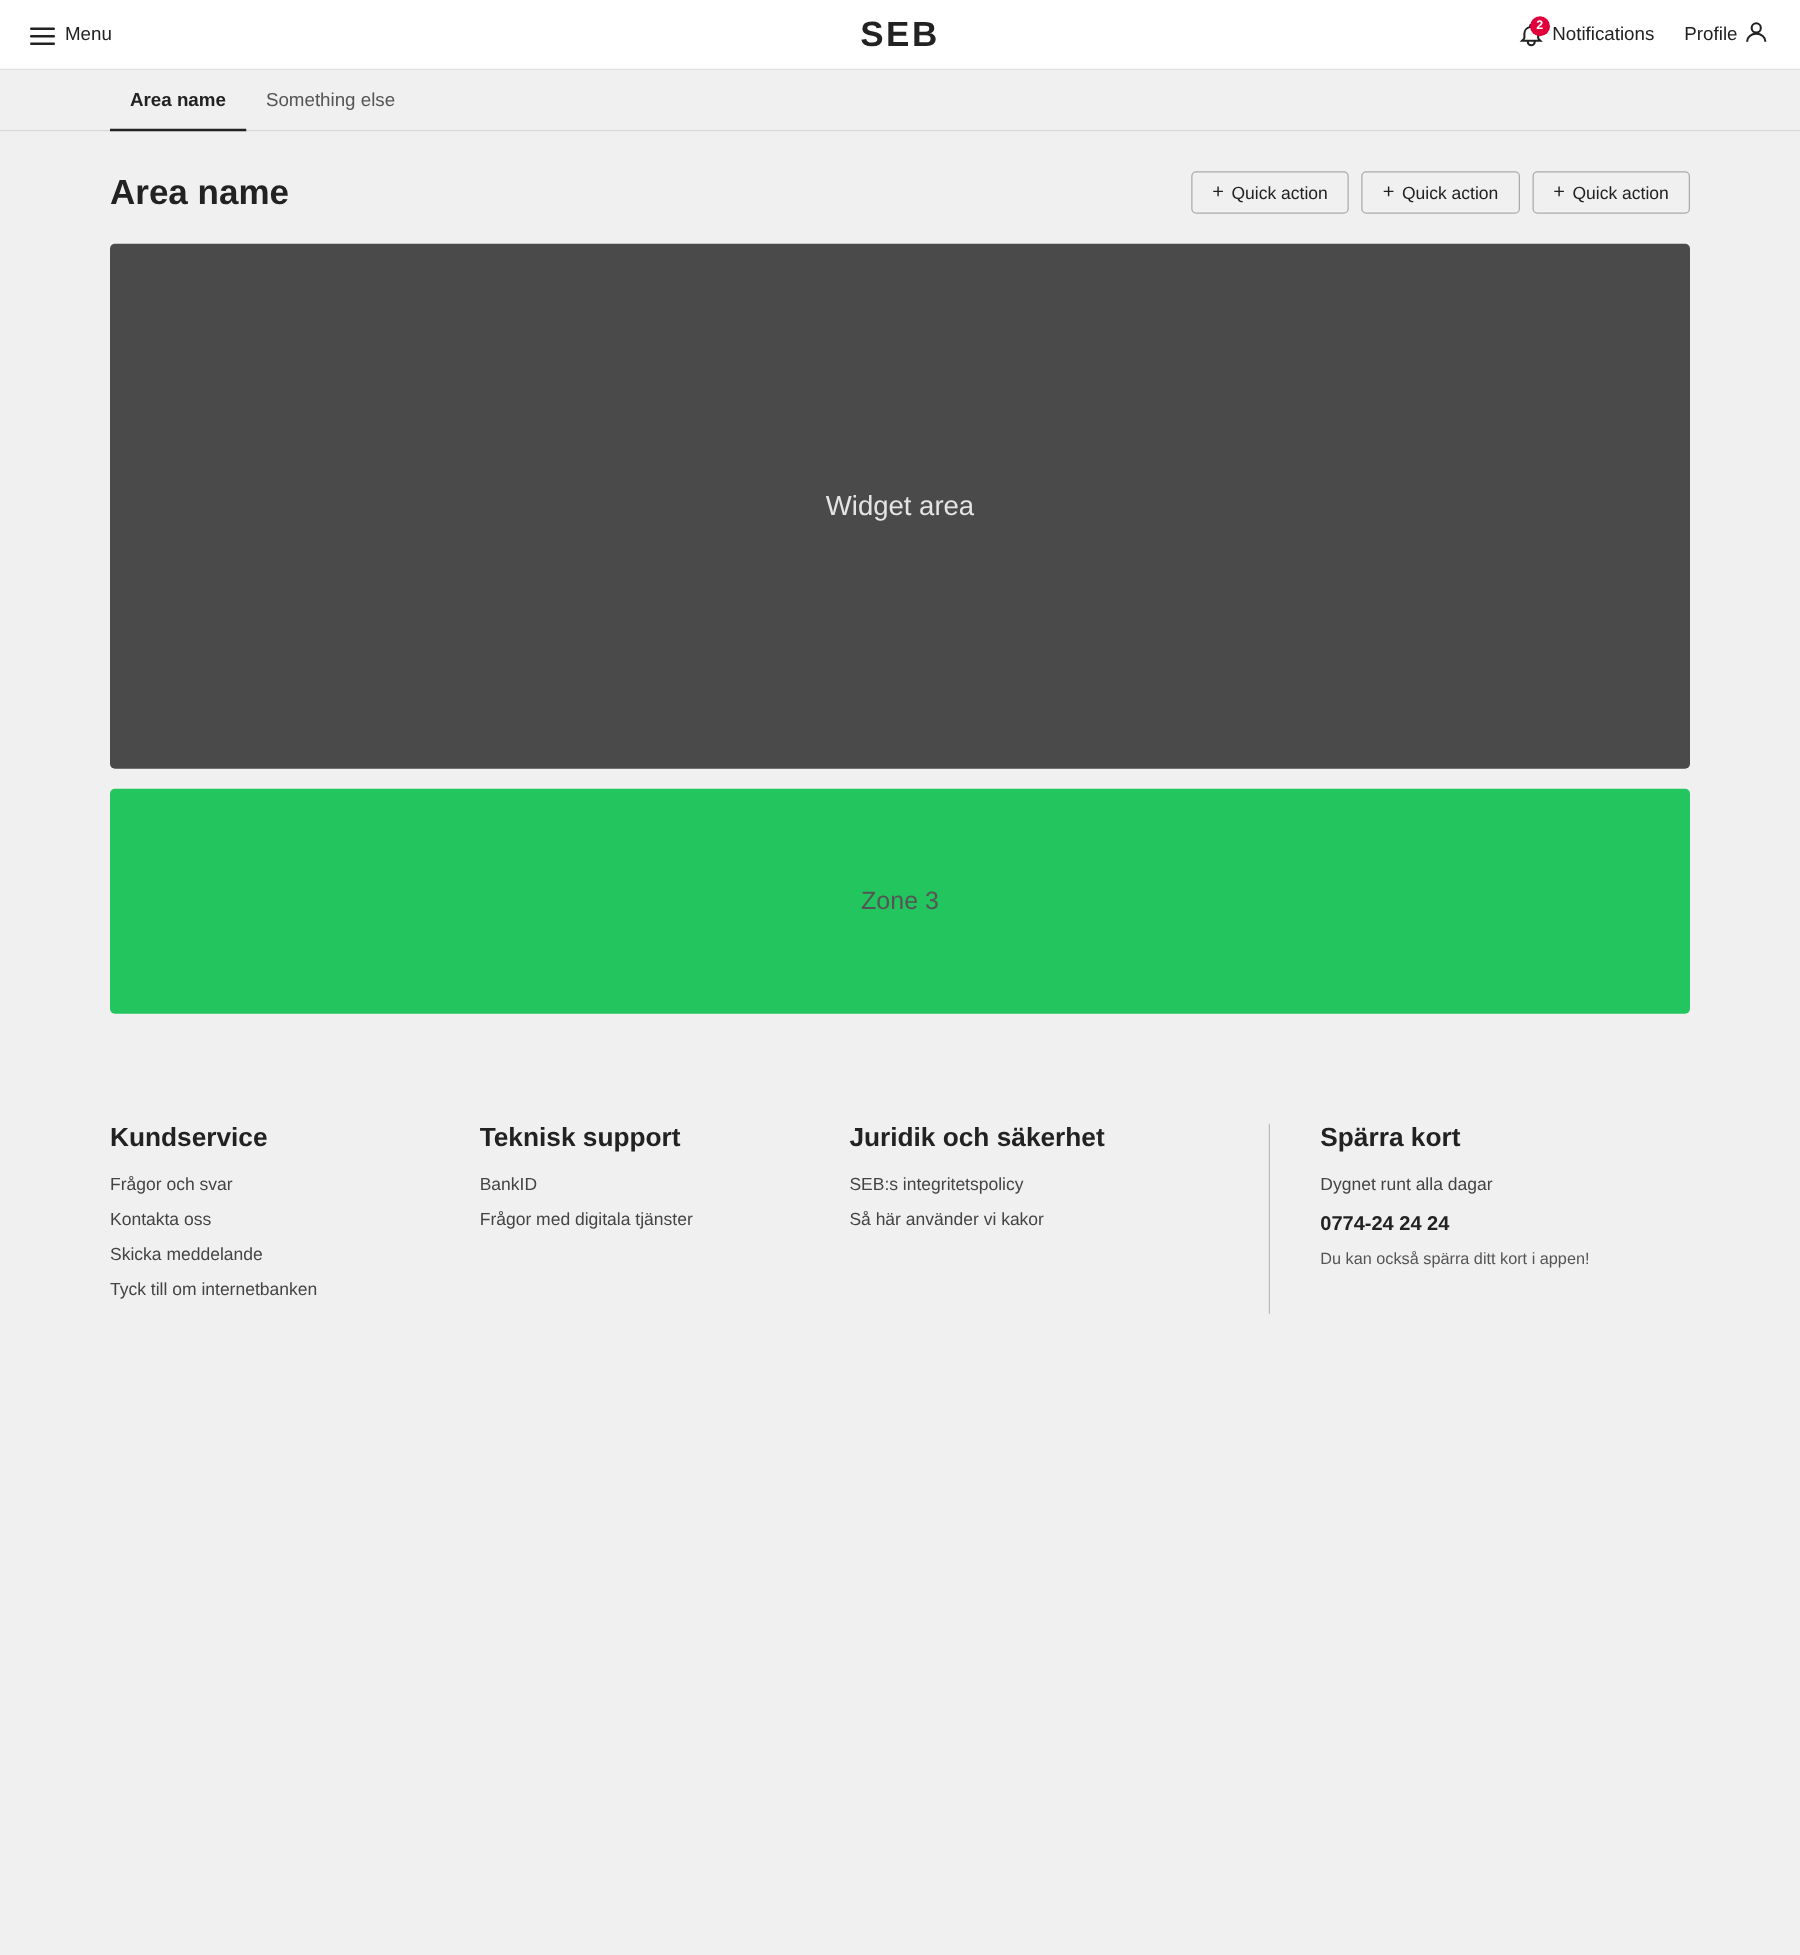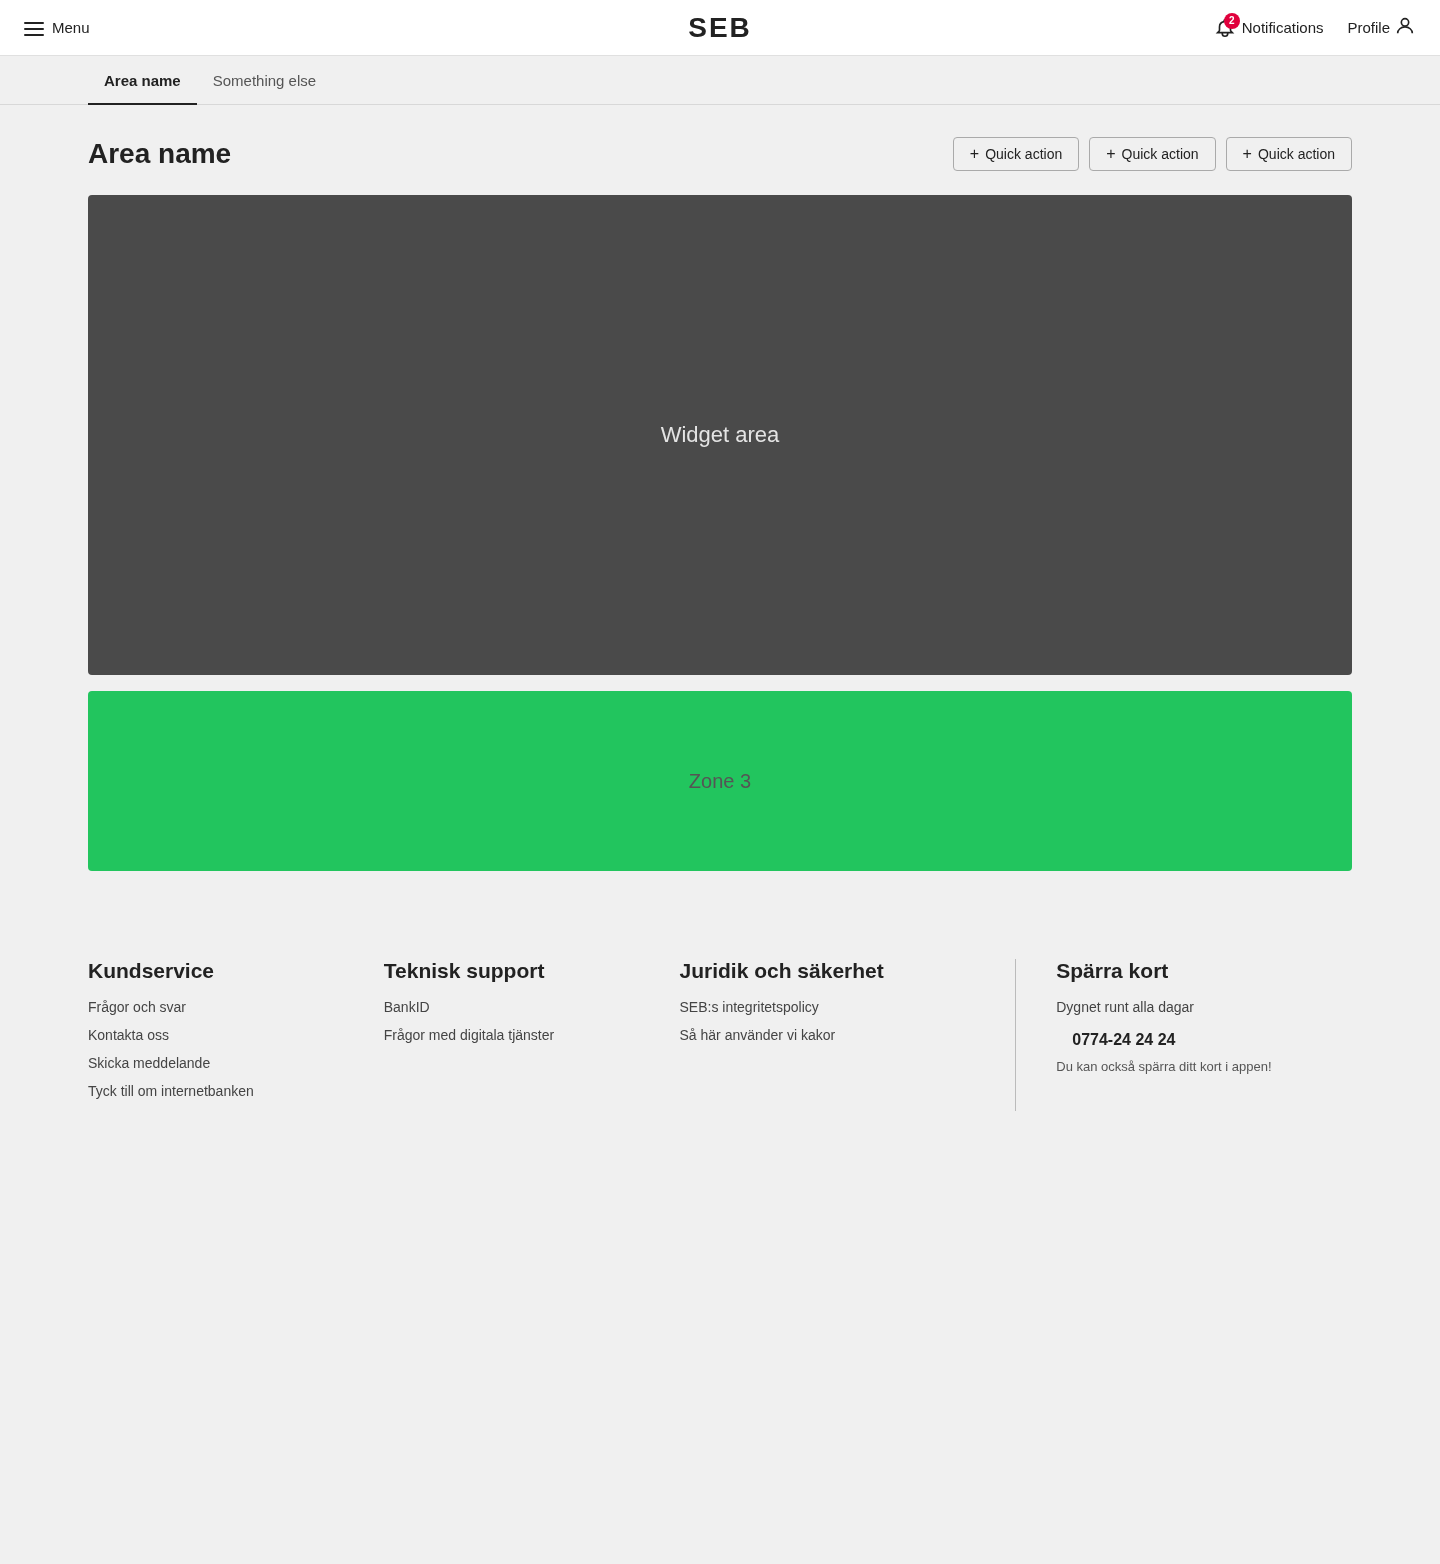--- a/index.html
+++ b/index.html
@@ -189,21 +189,21 @@
     .plus-icon {
       font-size: 16px;
       font-weight: 400;
       line-height: 1;
     }
 
     
     .widget-area {
       background: #4a4a4a;
       border-radius: 4px;
-      height: 480px;
+      height: 420px;
       display: flex;
       align-items: center;
       justify-content: center;
       margin-bottom: 16px;
     }
 
     .widget-area-label {
       color: #fff;
       font-size: 22px;
       font-weight: 400;
@@ -260,21 +260,21 @@
       color: #444;
       text-decoration: none;
       margin-bottom: 12px;
       cursor: pointer;
     }
 
     .footer-emergency-phone {
       font-size: 16px;
       font-weight: 700;
       color: #222;
-      margin: 8px 16px;
+      margin: 8px 0;
     }
 
     .footer-emergency-note {
       font-size: 13px;
       color: #555;
       line-height: 1.5;
     }
 
     .footer-right-section {
       flex: 1;

